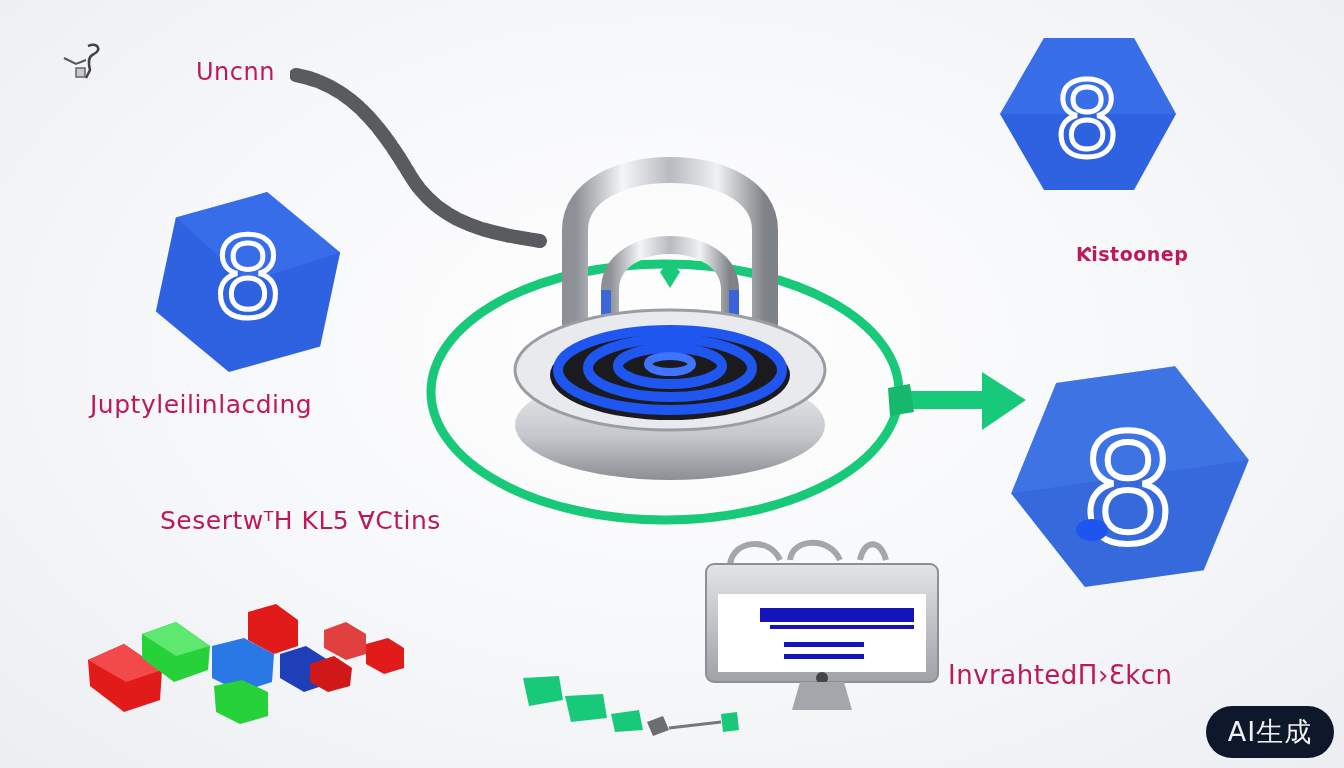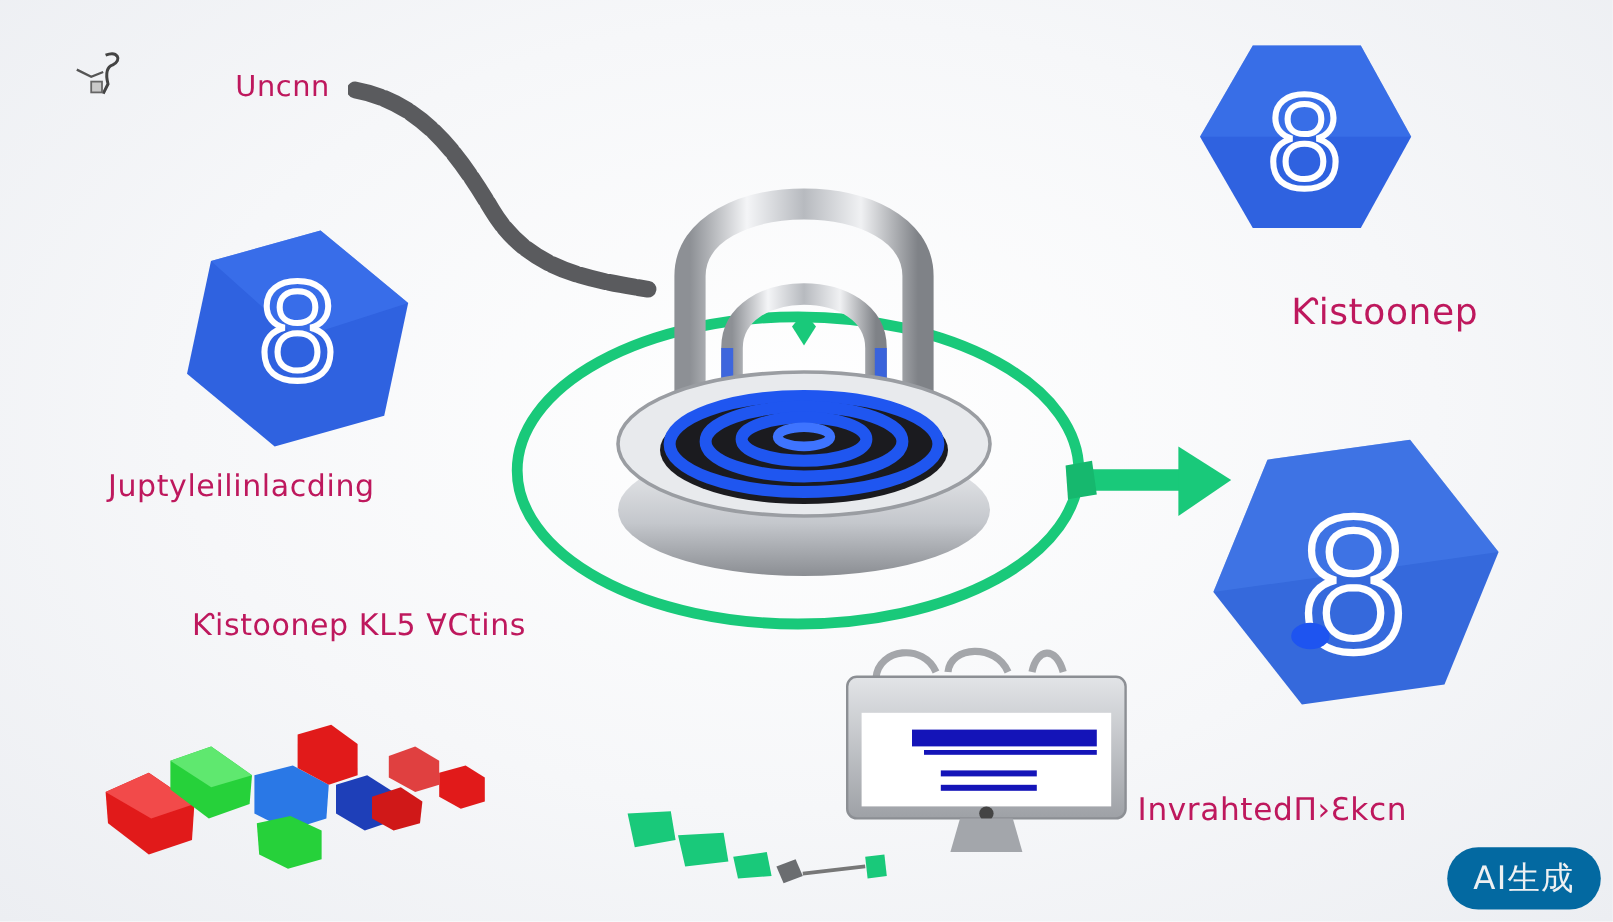--- a/index.html
+++ b/index.html
@@ -10,40 +10,40 @@
     }
     .abs { position: absolute; }
     .label {
       position: absolute; color: #be185d; font-family: "DejaVu Sans", sans-serif;
       white-space: nowrap; letter-spacing: 0.5px;
     }
     .hex-wrap { position: absolute; }
     .hex-wrap svg { width: 100%; height: 100%; display: block; }
     .badge {
       position: absolute; left: 1206px; top: 706px; width: 128px; height: 52px;
-      border-radius: 26px; background: #0369a1; color: #eef0f2;
+      border-radius: 26px; background: #0f172a; color: #eef0f2;
       font-family: "DejaVu Sans", sans-serif; font-size: 27px;
       display: flex; align-items: center; justify-content: center; letter-spacing: 1px;
     }
   </style>
 </head>
 <body>
 
 <div class="abs" style="left:58px;top:40px;width:48px;height:44px;">
   <svg viewBox="0 0 48 44" width="48" height="44">
     <path d="M30 6 C40 2, 44 10, 36 14 C30 16, 30 22, 32 30 L28 38" stroke="#444" stroke-width="2.5" fill="none"></path>
     <path d="M6 18 L18 24 L28 20" stroke="#555" stroke-width="2" fill="none"></path>
     <rect x="18" y="28" width="9" height="9" fill="#c9c9c9" stroke="#666" stroke-width="1.5"></rect>
   </svg>
 </div>
 
 <div class="label" style="left:196px;top:58px;font-size:24px;">Uncnn</div>
 <div class="label" style="left:90px;top:390px;font-size:25px;">Juptyleilinlacding</div>
-<div class="label" style="left:160px;top:506px;font-size:25px;">Ƙistoonep KL5 ⱯCtins</div>
-<div class="label" style="left:1076px;top:243px;font-size:30px;">Ƙistoonep</div>
+<div class="label" style="left:160px;top:506px;font-size:25px;">SesertwᵀH KL5 ⱯCtins</div>
+<div class="label" style="left:1076px;top:243px;font-size:19px;font-weight:bold;">Ƙistoonep</div>
 <div class="label" style="left:948px;top:660px;font-size:26px;">InvrahtedΠ›Ɛkcn</div>
 
 <div class="abs" style="left:290px;top:65px;width:260px;height:190px;">
   <svg viewBox="0 0 260 190" width="260" height="190">
     <path d="M6 10 C60 20, 90 60, 120 110 C150 160, 200 168, 250 176" stroke="#5a5b5e" stroke-width="14" fill="none" stroke-linecap="round" stroke-dasharray="22 3"></path>
   </svg>
 </div>
 
 <div class="abs" style="left:420px;top:250px;width:620px;height:290px;">
   <svg viewBox="0 0 620 290" width="620" height="290">

